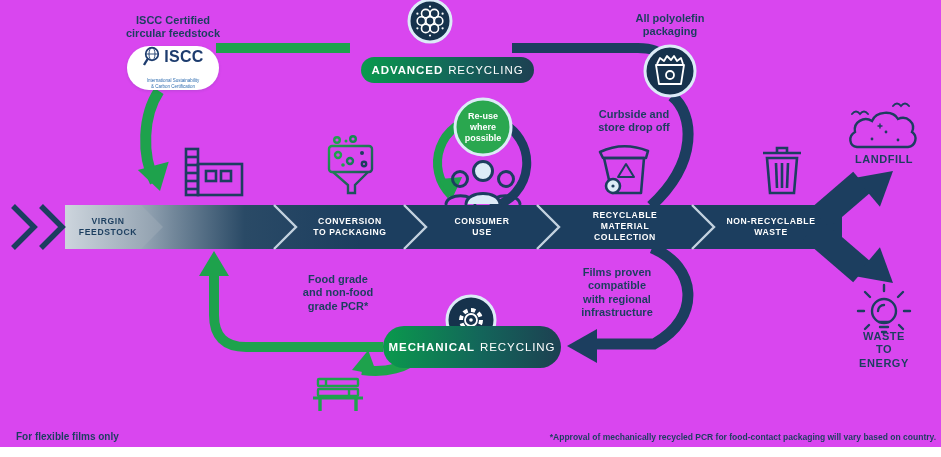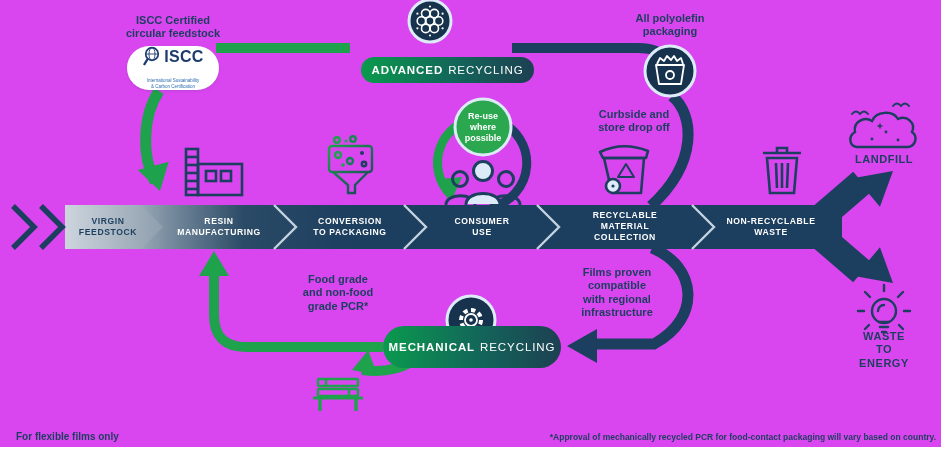--- a/index.html
+++ b/index.html
@@ -255,22 +255,20 @@
 
   <div class="lbl" style="left:634px;top:121px;">Curbside and
 store drop off</div>
 
   <div class="lbl white reuse-lbl" style="left:483px;top:127px;">Re-use
 where
 possible</div>
 
   <div class="lbl band-lbl dark" style="left:108px;top:227px;">VIRGIN
 FEEDSTOCK</div>
-  <div class="lbl band-lbl" style="left:219px;top:227px;">RESIN
-MANUFACTURING</div>
   <div class="lbl band-lbl" style="left:350px;top:227px;">CONVERSION
 TO PACKAGING</div>
   <div class="lbl band-lbl" style="left:482px;top:227px;text-align:center;">CONSUMER
 USE</div>
   <div class="lbl band-lbl" style="left:625px;top:227px;">RECYCLABLE
 MATERIAL
 COLLECTION</div>
   <div class="lbl band-lbl" style="left:771px;top:227px;">NON-RECYCLABLE
 WASTE</div>
 

